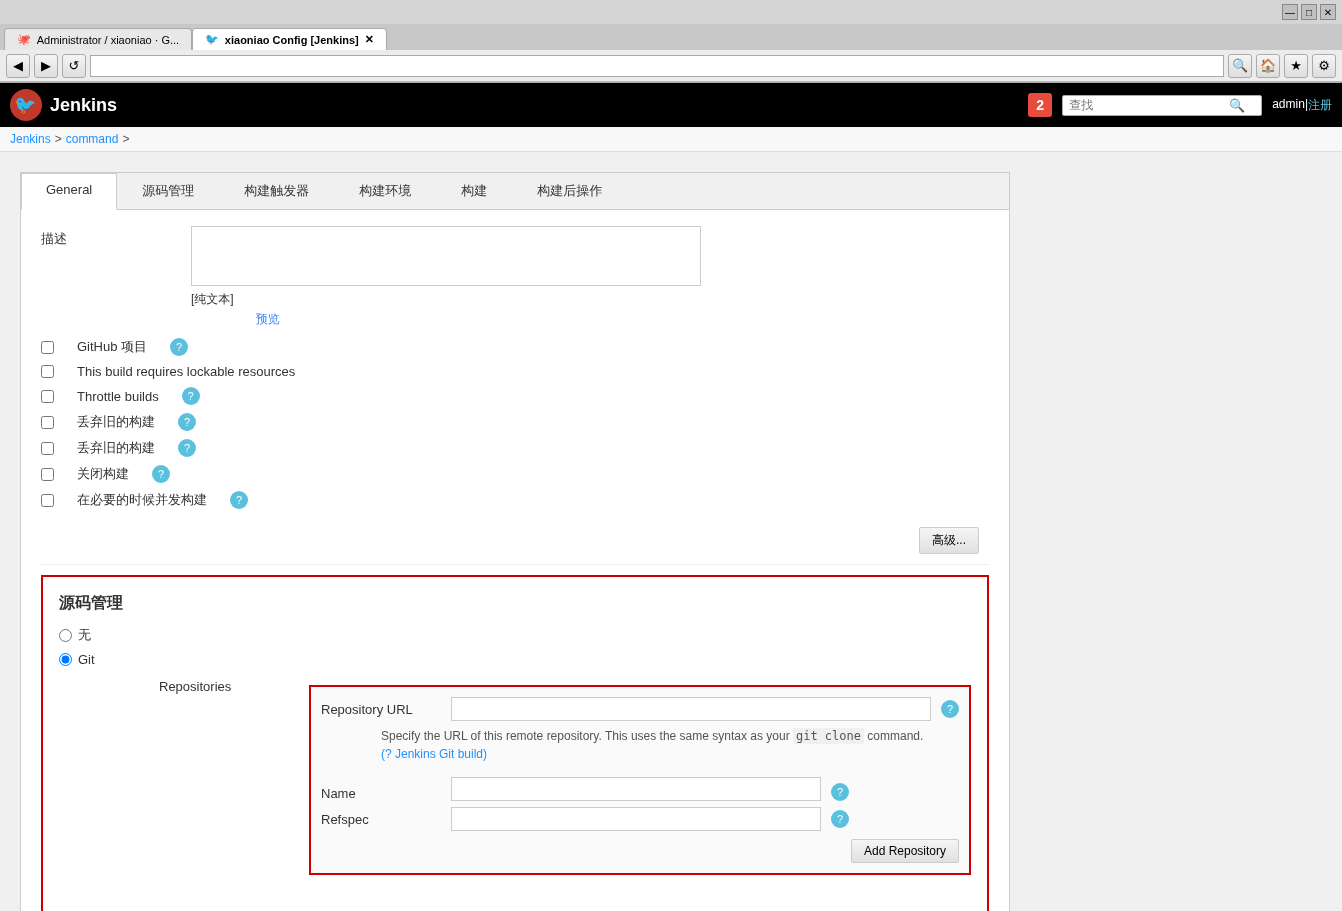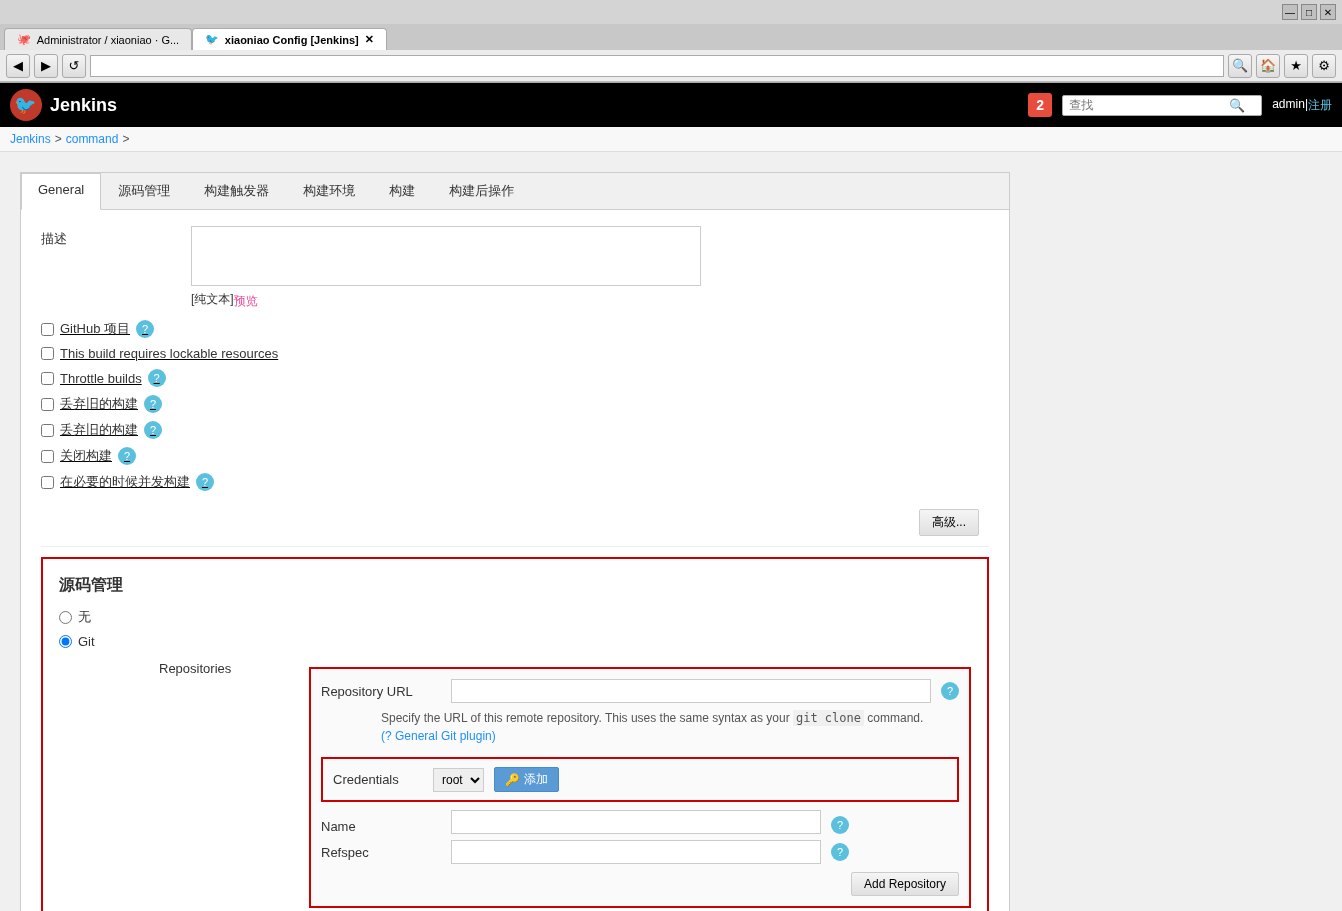--- a/index.html
+++ b/index.html
@@ -151,21 +151,21 @@
       margin: 10px 0;
       width: 990px;
     }
     .config-tabs {
       display: flex;
       background: #f0f0f0;
       border-bottom: 1px solid #ccc;
       padding: 0;
     }
     .config-tab {
-      padding: 8px 16px;
+      padding: 8px 24px;
       font-size: 13px;
       cursor: pointer;
       border: 1px solid transparent;
       color: #333;
     }
     .config-tab.active {
       background: white;
       border: 1px solid #ccc;
       border-bottom: 1px solid white;
       margin-bottom: -1px;
@@ -200,37 +200,36 @@
       font-size: 12px;
       resize: none;
       position: relative;
     }
     .textarea-wrapper {
       position: relative;
       width: 510px;
     }
     .preview-link {
       font-size: 12px;
-      color: #ec4899;
+      color: #3b82f6;
       text-decoration: none;
-      margin-top: 2px;
+      margin-top: 20px;
       display: inline-block;
     }
     .plain-text-label {
       font-size: 12px;
       color: #333;
     }
 
     
     .checkbox-row {
       display: flex;
       align-items: center;
       margin-bottom: 8px;
-      gap: 6px;
-      text-decoration: underline;
+      gap: 23px;
     }
     .checkbox-row input[type="checkbox"] { cursor: pointer; }
     .checkbox-label { font-size: 13px; color: #333; }
 
     
     .advanced-btn {
       background: linear-gradient(to bottom, #f5f5f5, #e0e0e0);
       border: 1px solid #ccc;
       padding: 4px 12px;
       font-size: 12px;
@@ -438,21 +437,21 @@
     </div>
 
     <div class="form-body">
 
       <div class="form-row">
         <div class="form-label">描述</div>
         <div class="form-control">
           <div class="textarea-wrapper">
             <textarea class="form-textarea" style=""></textarea>
           </div>
-          <div style="display:flex; gap:0; margin-top:2px;">
+          <div style="display:flex; gap:22px; margin-top:2px;">
             <span class="plain-text-label">[纯文本]</span>
             <a class="preview-link">预览</a>
           </div>
         </div>
       </div>
 
       <div>
         <div class="checkbox-row">
           <input type="checkbox" style="">
           <span class="checkbox-label">GitHub 项目</span>
@@ -519,33 +518,23 @@
                   <span class="repo-label">Repository URL</span>
                   <input type="text" class="repo-input" style="">
                   <div class="help-icon">?</div>
                 </div>
 
                 <div class="hint-text" style="margin-left: 60px;">
                   <span>Specify the URL of this remote repository. This uses the same syntax as your</span>
                   <code class="hint-code">git clone</code>
                   <span>command.</span>
                   <br>
-                  <a class="hint-link">(? General Git plugin)</a>
+                  <a class="hint-link">(? Jenkins Git build)</a>
                 </div>
 
-                <div class="credentials-section">
-                  <span class="cred-label">Credentials</span>
-                  <select class="cred-select">
-                    <option>root</option>
-                  </select>
-                  <button class="add-cred-btn">
-                    <span class="key-icon">🔑</span>
-                    <span>添加</span>
-                  </button>
-                </div>
 
                 <div class="repo-row" style="margin-top: 8px; align-items: flex-end;">
                   <span class="repo-label">Name</span>
                   <input type="text" class="form-input" style="">
                   <div class="help-icon">?</div>
                 </div>
 
                 <div class="repo-row" style="margin-top: 6px;">
                   <span class="repo-label">Refspec</span>
                   <input type="text" class="form-input" style="">

